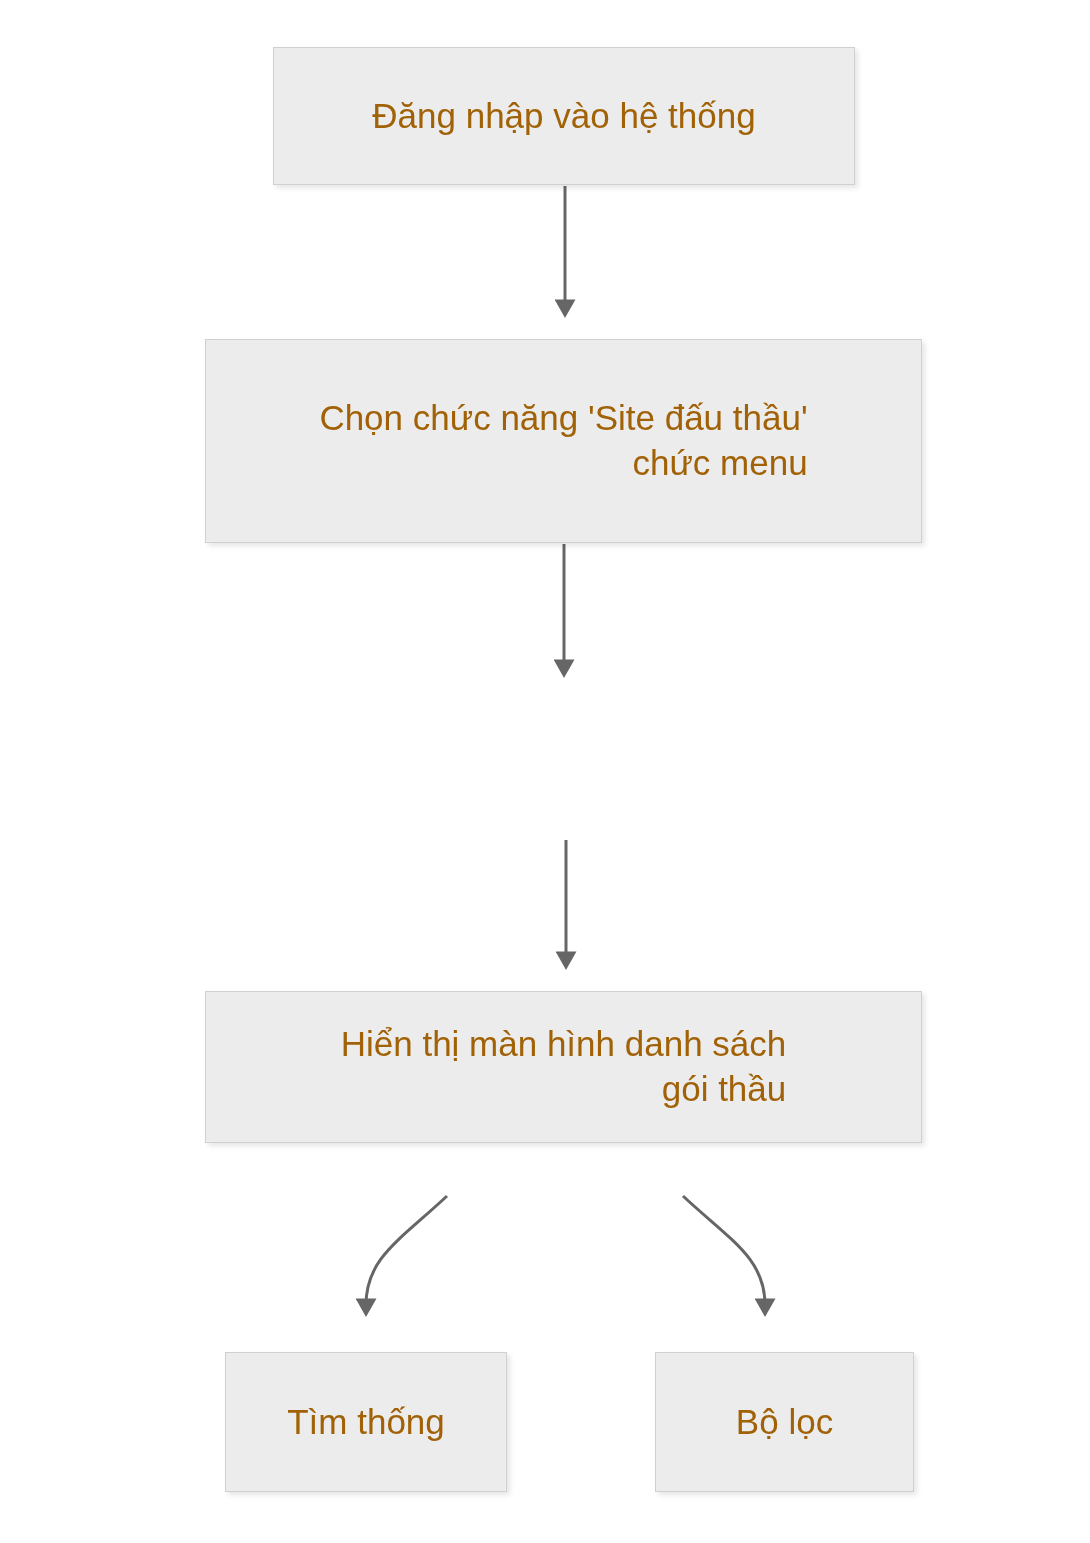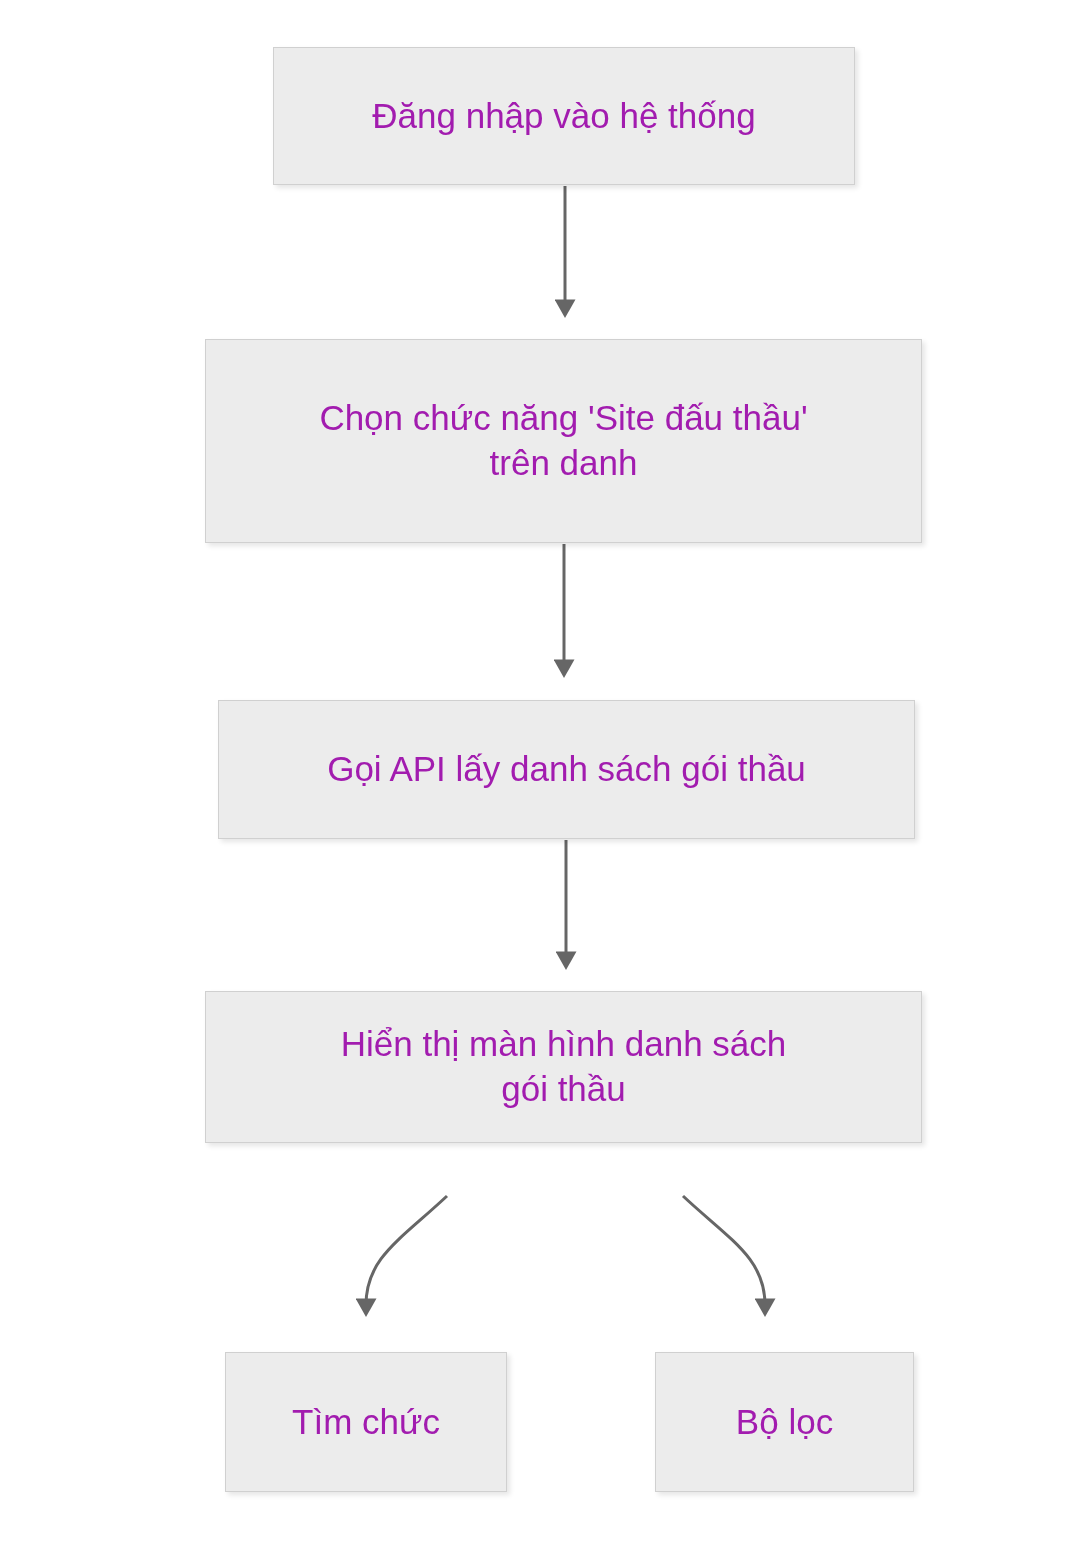--- a/index.html
+++ b/index.html
@@ -25,22 +25,22 @@
   }
   .node {
     position: absolute;
     box-sizing: border-box;
     background: #ececec;
     border: 1px solid #d0d0d0;
     box-shadow: 3px 3px 5px rgba(0,0,0,0.10);
     display: flex;
     align-items: center;
     justify-content: center;
-    text-align: center;
-    color: #a21caf;
+    text-align: right;
+    color: #a16207;
     font-size: 35px;
     line-height: 1.28;
     letter-spacing: 0px;
     padding: 4px 14px;
   }
   .node-label {
     display: block;
     white-space: pre-line;
   }
   
@@ -83,33 +83,30 @@
       <path d="M683,1196 C730,1240 765,1258 765,1305" fill="none" stroke="#666666" stroke-width="3" marker-end="url(#arrowhead)"></path>
     </g>
   </svg>
 
   <div class="node" id="node-login">
     <span class="node-label">Đăng nhập vào hệ thống</span>
   </div>
 
   <div class="node" id="node-menu">
     <span class="node-label">Chọn chức năng 'Site đấu thầu'
-trên danh</span>
+chức menu</span>
   </div>
 
-  <div class="node" id="node-api">
-    <span class="node-label">Gọi API lấy danh sách gói thầu</span>
-  </div>
 
   <div class="node" id="node-display">
     <span class="node-label">Hiển thị màn hình danh sách
 gói thầu</span>
   </div>
 
   <div class="node" id="node-search">
-    <span class="node-label">Tìm chức</span>
+    <span class="node-label">Tìm thống</span>
   </div>
 
   <div class="node" id="node-filter">
     <span class="node-label">Bộ lọc</span>
   </div>
 
 </div>
 
 </body></html>

